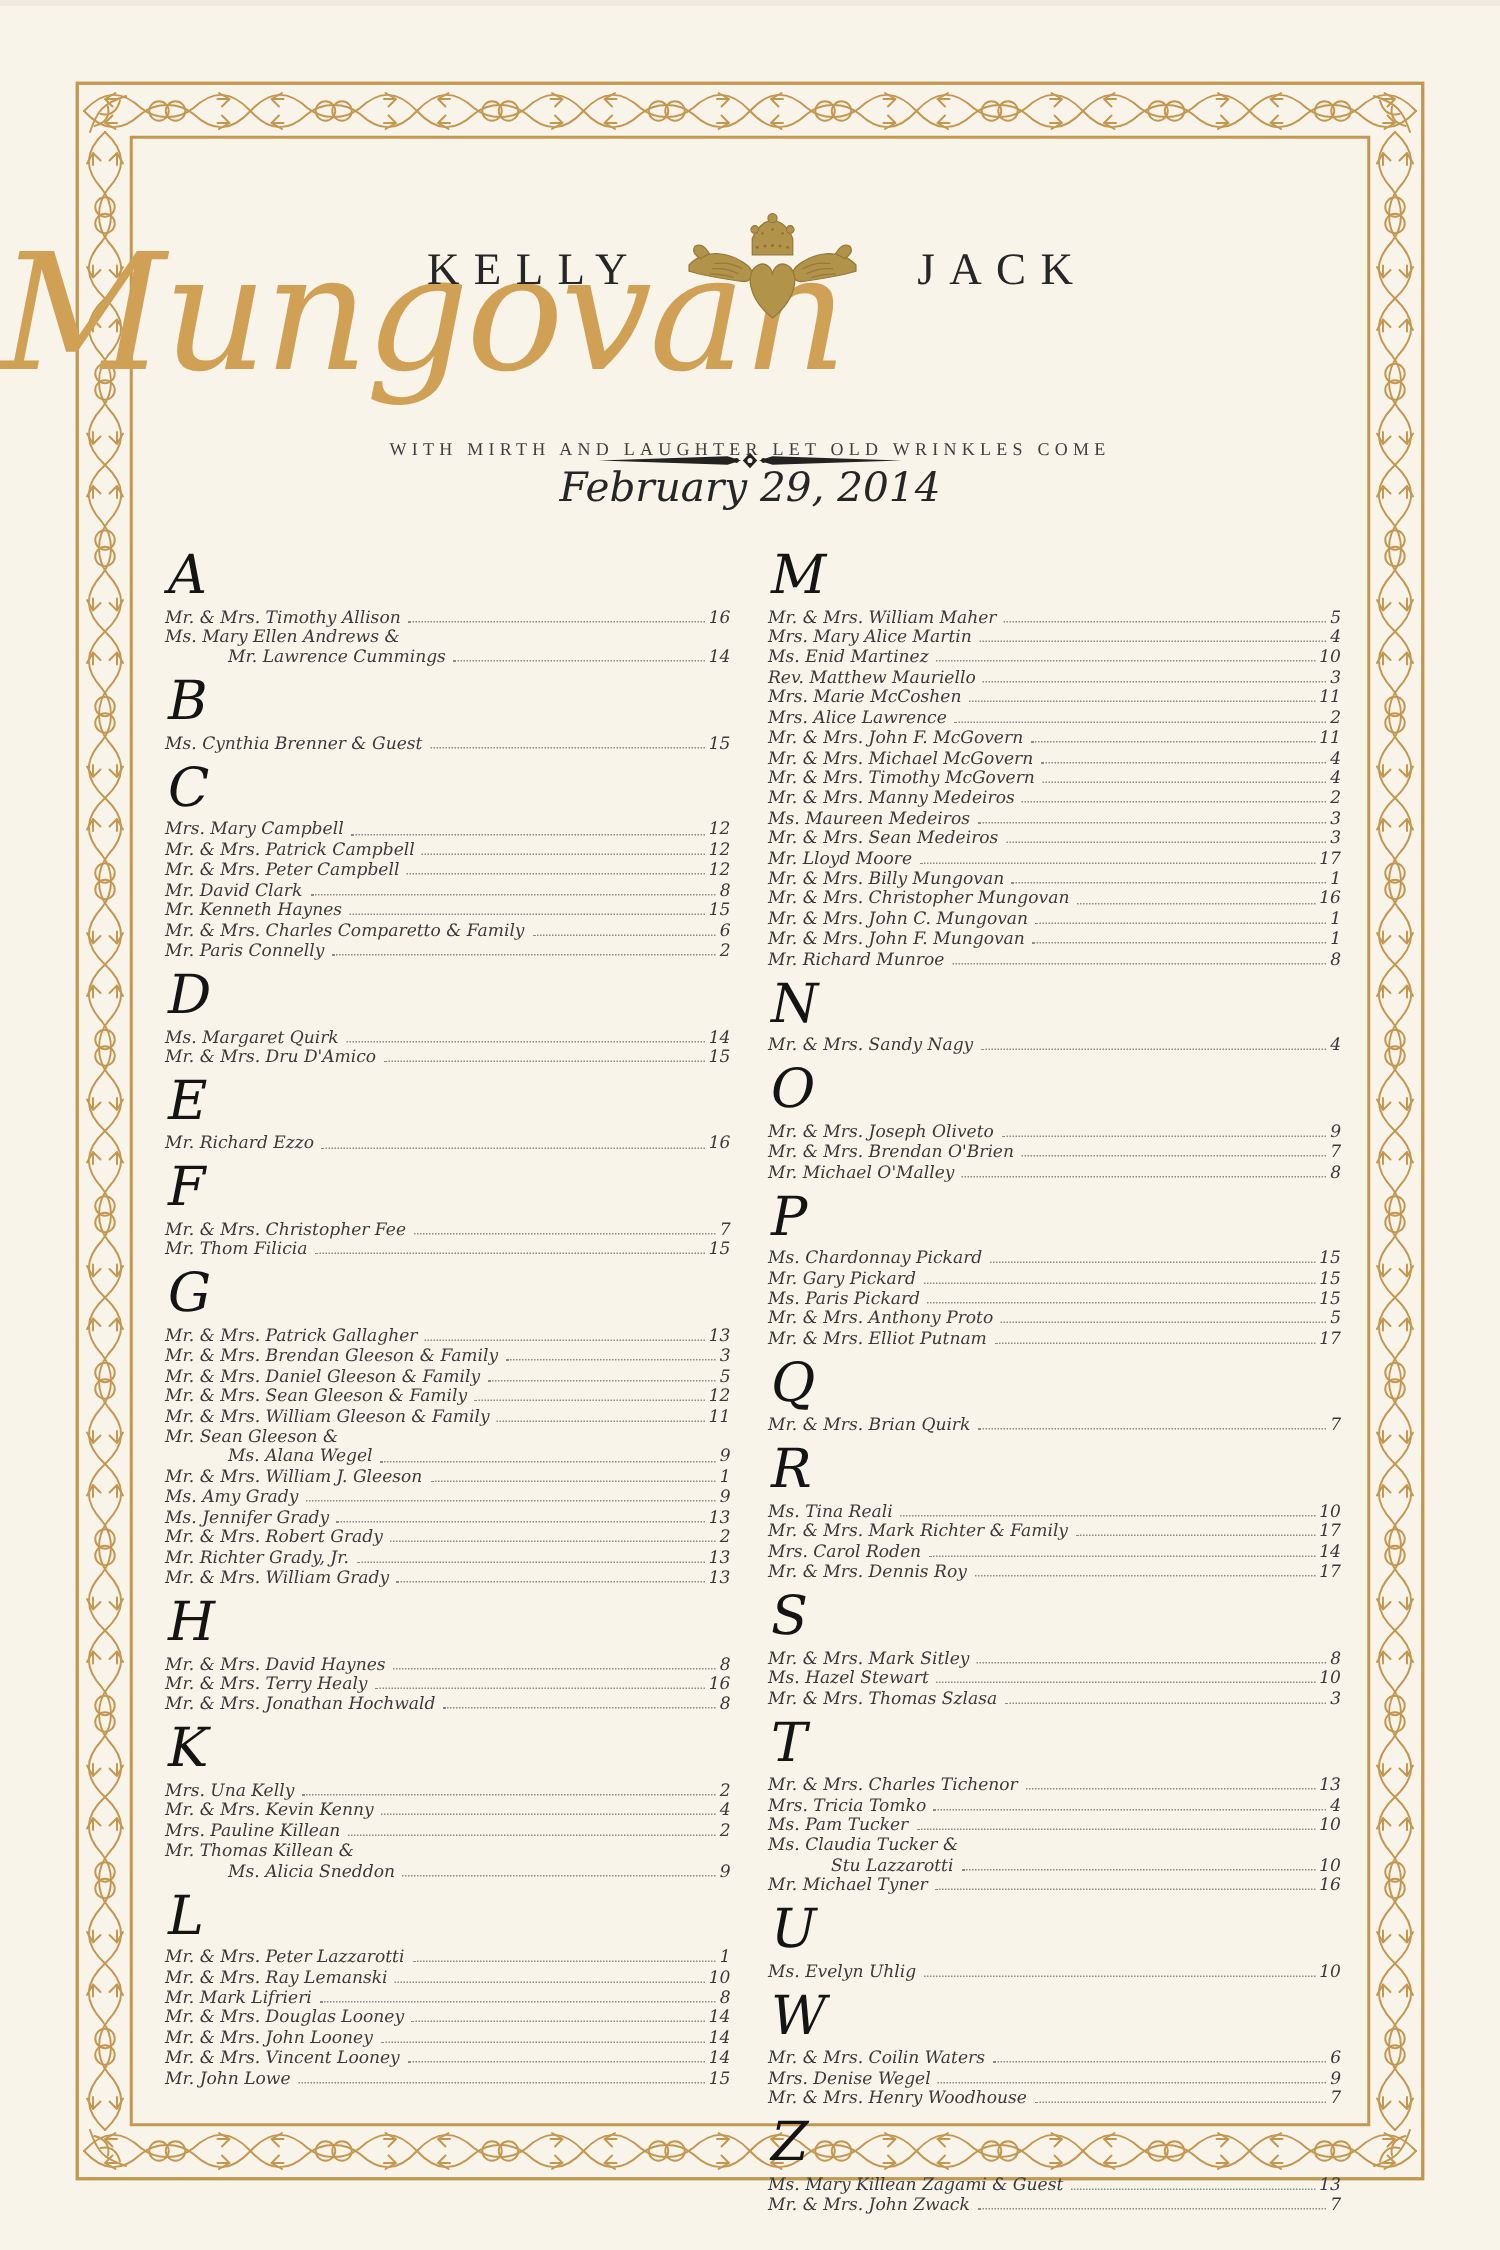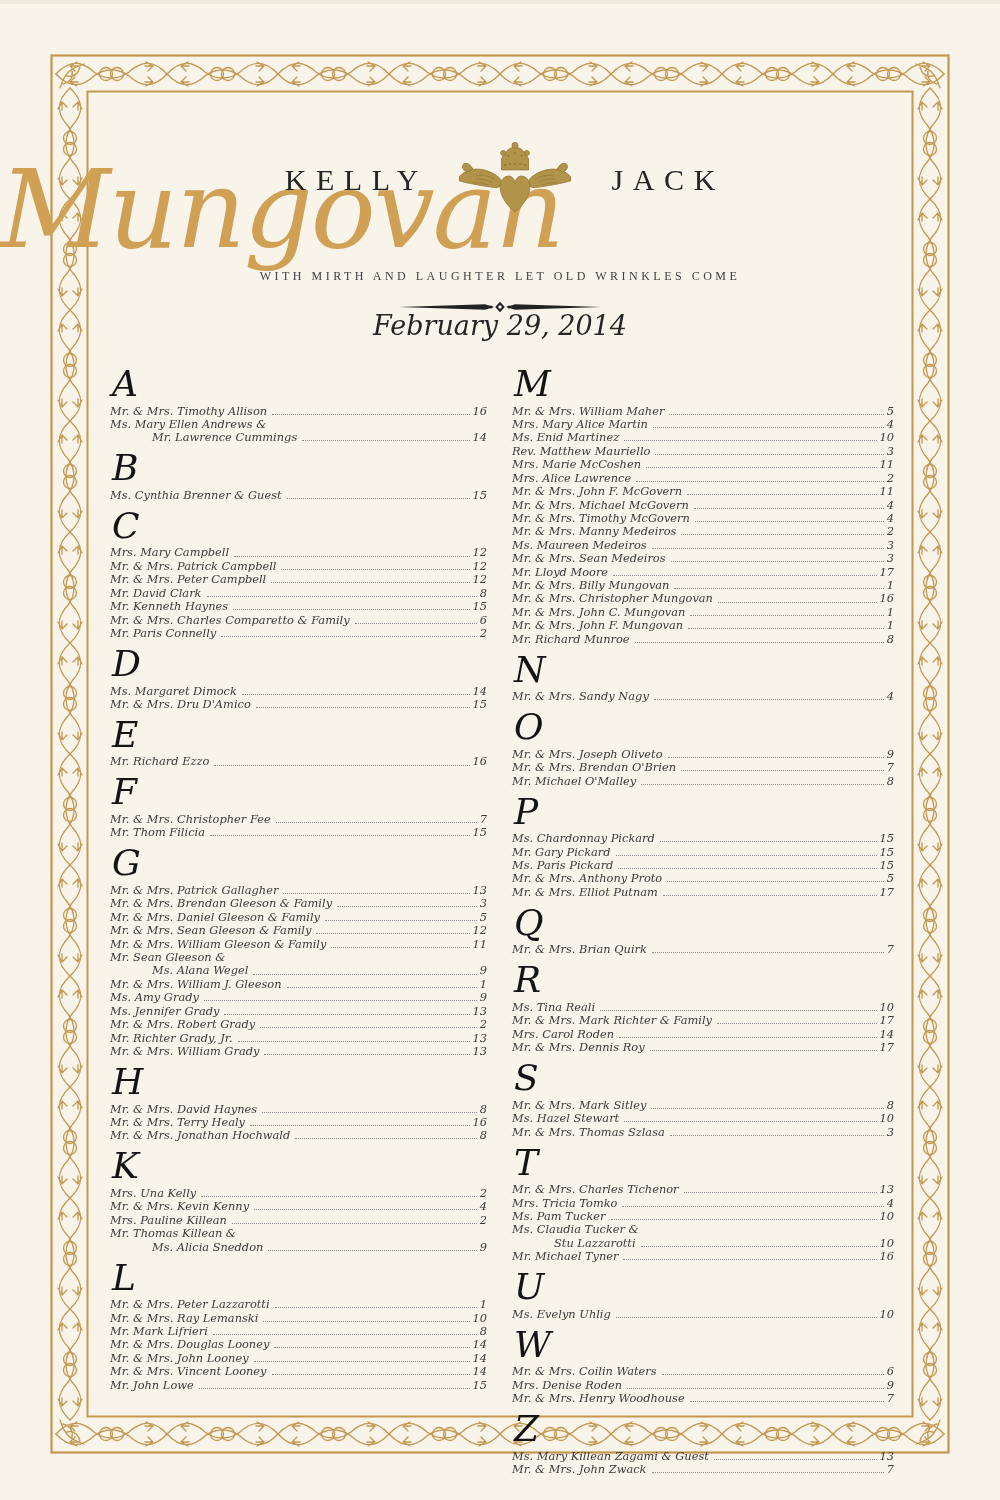--- a/index.html
+++ b/index.html
@@ -19,21 +19,21 @@
     font-family:"Liberation Serif", serif;font-size:30px;letter-spacing:0.32em;
     color:#262626;
   }
   .first-names .nm{text-indent:0.32em;}
   .surname{
     position:absolute;top:152px;left:0;width:100%;z-index:2;
     text-align:left;font-style:italic;font-size:108px;line-height:1;
     color:#d0a055;letter-spacing:-2px;
   }
   .tagline{
-    position:absolute;top:265px;left:0;width:100%;z-index:3;text-align:center;
+    position:absolute;top:288px;left:0;width:100%;z-index:3;text-align:center;
     font-family:"Liberation Serif", serif;font-size:12px;letter-spacing:3.5px;
     color:#3f3f3f;
   }
   .divider{position:absolute;top:295px;left:0;width:100%;text-align:center;z-index:3;}
   .eventdate{
     position:absolute;top:306px;left:0;width:100%;z-index:3;text-align:center;
     font-style:italic;font-size:27px;color:#262626;
   }
   
   .list{
@@ -242,21 +242,21 @@
           </div>
           <div class="entry">
             <span class="gname">Mr. Paris Connelly</span>
             <span class="leader"></span>
             <span class="tnum">2</span>
           </div>
         </div>
         <div class="section">
           <div class="letter">D</div>
           <div class="entry">
-            <span class="gname">Ms. Margaret Dimock</span>
+            <span class="gname">Ms. Margaret Quirk</span>
             <span class="leader"></span>
             <span class="tnum">14</span>
           </div>
           <div class="entry">
             <span class="gname">Mr. &amp; Mrs. Dru D'Amico</span>
             <span class="leader"></span>
             <span class="tnum">15</span>
           </div>
         </div>
         <div class="section">
@@ -666,21 +666,21 @@
           </div>
         </div>
         <div class="section">
           <div class="letter">W</div>
           <div class="entry">
             <span class="gname">Mr. &amp; Mrs. Coilin Waters</span>
             <span class="leader"></span>
             <span class="tnum">6</span>
           </div>
           <div class="entry">
-            <span class="gname">Mrs. Denise Roden</span>
+            <span class="gname">Mrs. Denise Wegel</span>
             <span class="leader"></span>
             <span class="tnum">9</span>
           </div>
           <div class="entry">
             <span class="gname">Mr. &amp; Mrs. Henry Woodhouse</span>
             <span class="leader"></span>
             <span class="tnum">7</span>
           </div>
         </div>
         <div class="section">

